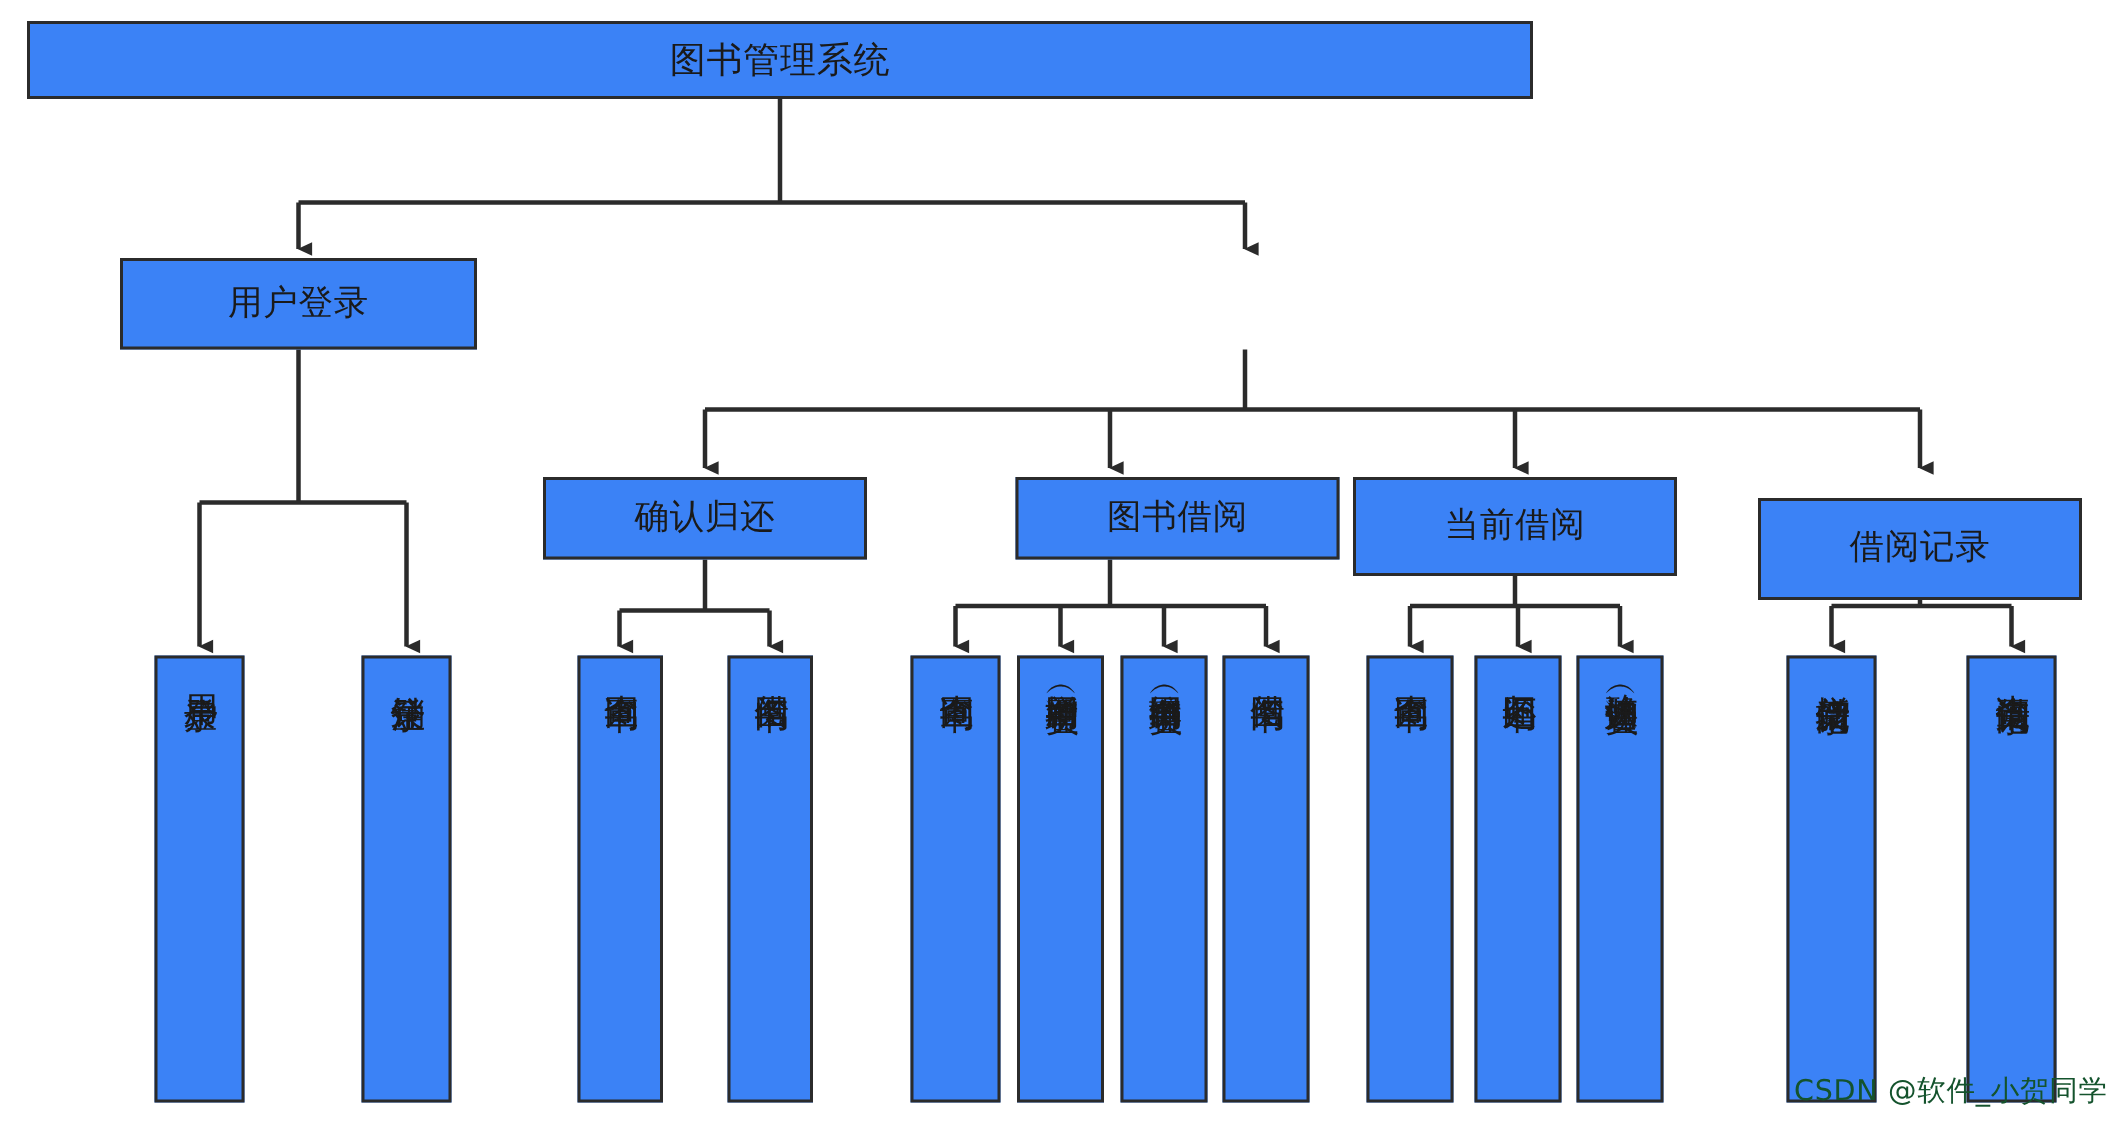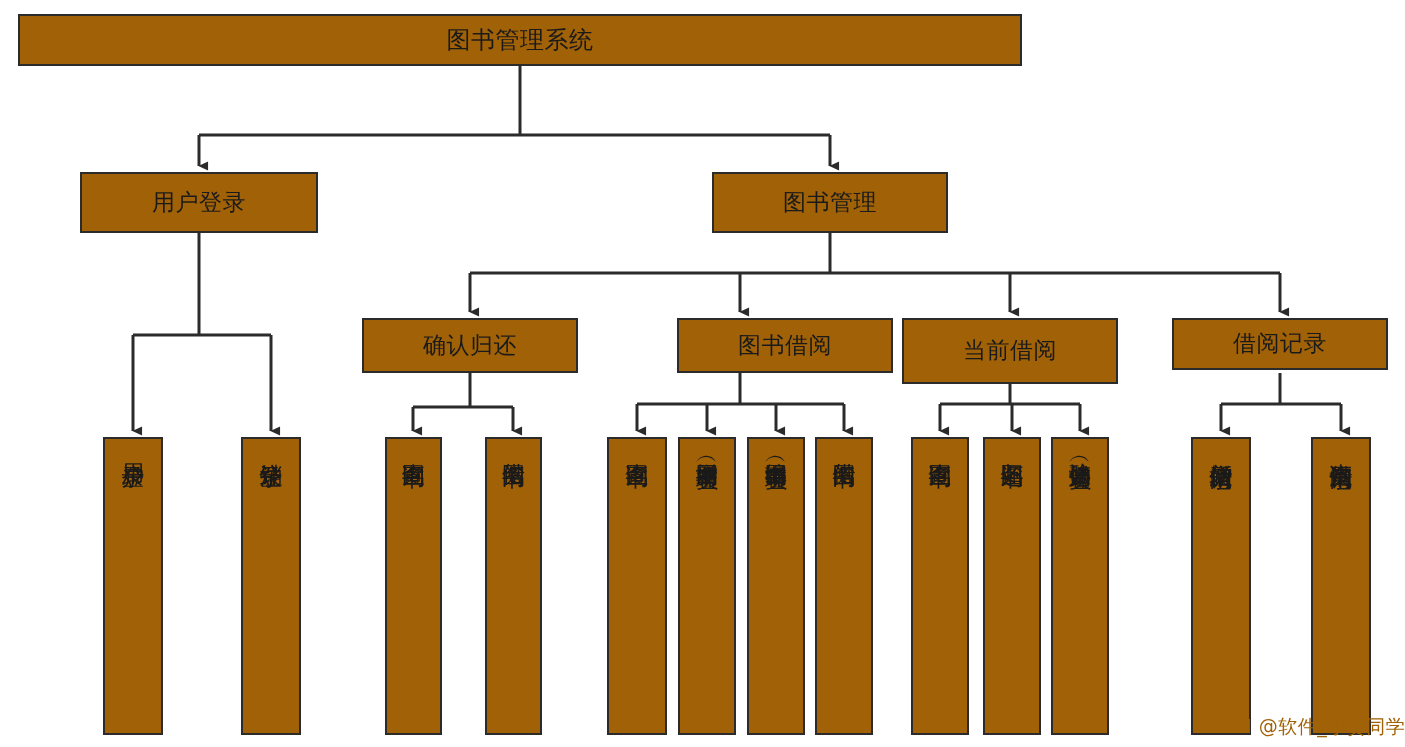--- a/index.html
+++ b/index.html
@@ -22,21 +22,21 @@
     left: 0;
     top: 0;
     width: 1405px;
     height: 747px;
     pointer-events: none;
   }
   .node {
     position: absolute;
     box-sizing: border-box;
     border: 2.5px solid #2b2b2b;
-    background: #a16207;
+    background: #3b82f6;
     display: flex;
     align-items: center;
     justify-content: center;
     color: #1a1a1a;
   }
   .node.horiz {
     font-size: 23px;
     letter-spacing: 0.5px;
     line-height: 1.1;
   }
@@ -123,34 +123,31 @@
     </g>
   </svg>
 
   <div class="node horiz root" style="left: 18px; top: 14px; width: 1004px; height: 52px;">
     <span>图书管理系统</span>
   </div>
 
   <div class="node horiz" style="left: 80px; top: 172px; width: 238px; height: 61px;">
     <span>用户登录</span>
   </div>
-  <div class="node horiz" style="left: 712px; top: 172px; width: 236px; height: 61px;">
-    <span>图书管理</span>
-  </div>
 
   <div class="node horiz" style="left: 362px; top: 318px; width: 216px; height: 55px;">
     <span>确认归还</span>
   </div>
   <div class="node horiz" style="left: 632px; top: 318px; width: 216px; height: 55px; margin-left: 45px;">
     <span>图书借阅</span>
   </div>
   <div class="node horiz" style="left: 902px; top: 318px; width: 216px; height: 66px;">
     <span>当前借阅</span>
   </div>
-  <div class="node horiz" style="left: 1172px; top: 318px; width: 216px; height: 52px;">
+  <div class="node horiz" style="left: 1172px; top: 332px; width: 216px; height: 68px;">
     <span>借阅记录</span>
   </div>
 
   <div class="node vert" style="left: 103px; top: 437px; width: 60px; height: 298px;">
     <span class="vlabel">用户登录</span>
   </div>
   <div class="node vert" style="left: 241px; top: 437px; width: 60px; height: 298px;">
     <span class="vlabel">注销登录</span>
   </div>
   <div class="node vert" style="left: 385px; top: 437px; width: 57px; height: 298px;">
@@ -180,14 +177,14 @@
   <div class="node vert" style="left: 1051px; top: 437px; width: 58px; height: 298px;">
     <span class="vlabel tall">确认归还（管理员）</span>
   </div>
   <div class="node vert" style="left: 1191px; top: 437px; width: 60px; height: 298px;">
     <span class="vlabel">新增借阅记录</span>
   </div>
   <div class="node vert" style="left: 1311px; top: 437px; width: 60px; height: 298px;">
     <span class="vlabel">查询借阅记录</span>
   </div>
 
-  <div class="watermark" style="left: 1196px; top: 714px; color: #a16207;">CSDN @软件_小贺同学</div>
+  <div class="watermark" style="left: 1196px; top: 714px; color: #14532d;">CSDN @软件_小贺同学</div>
 </div>
 
 </body></html>

